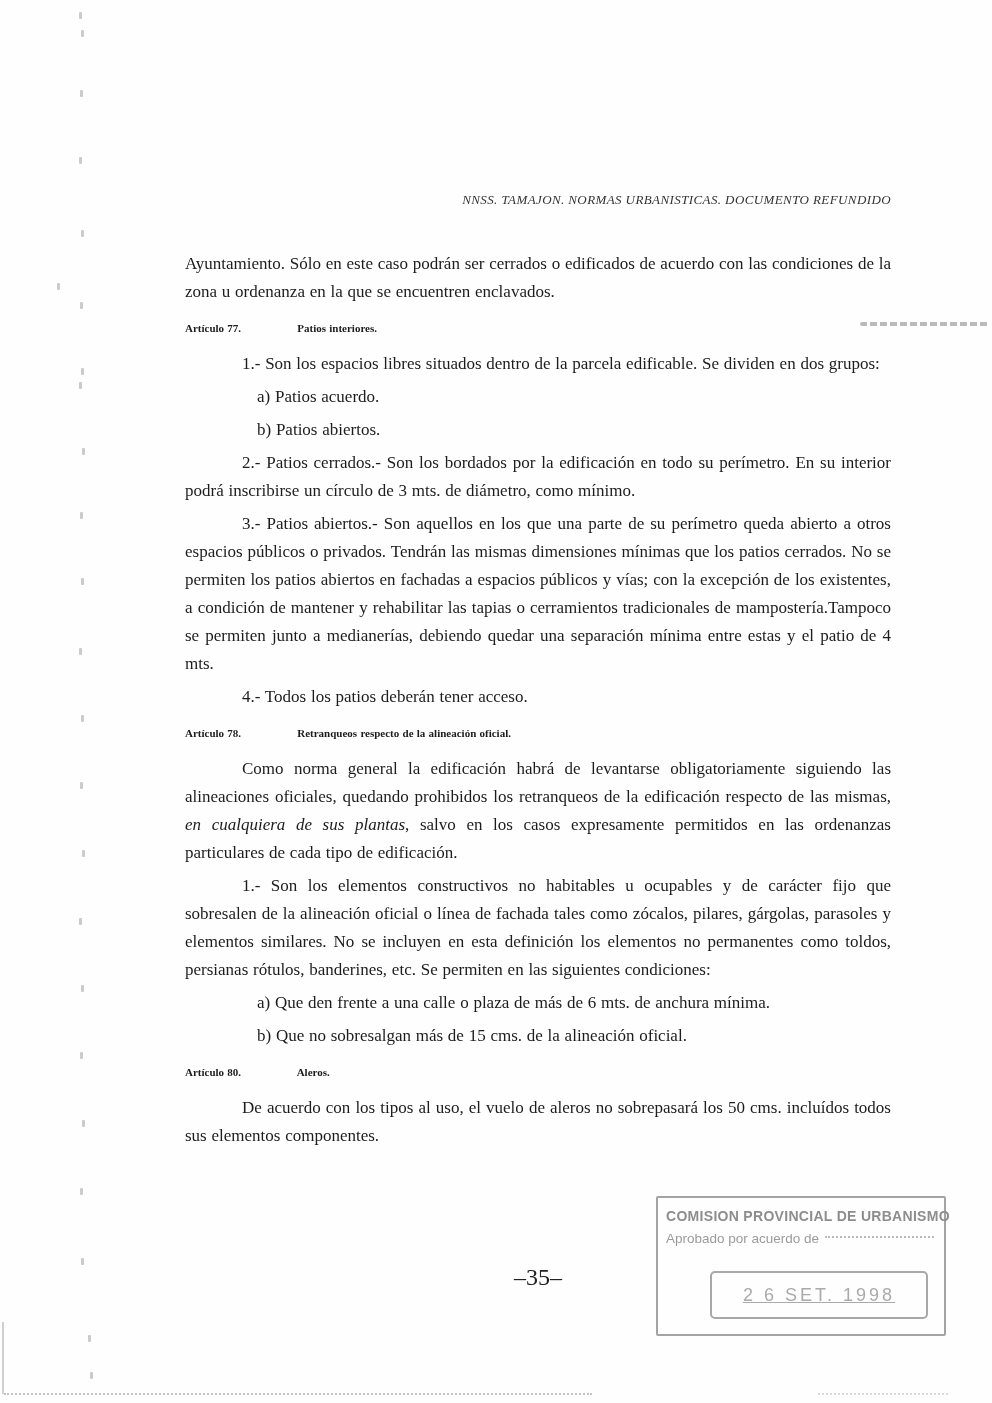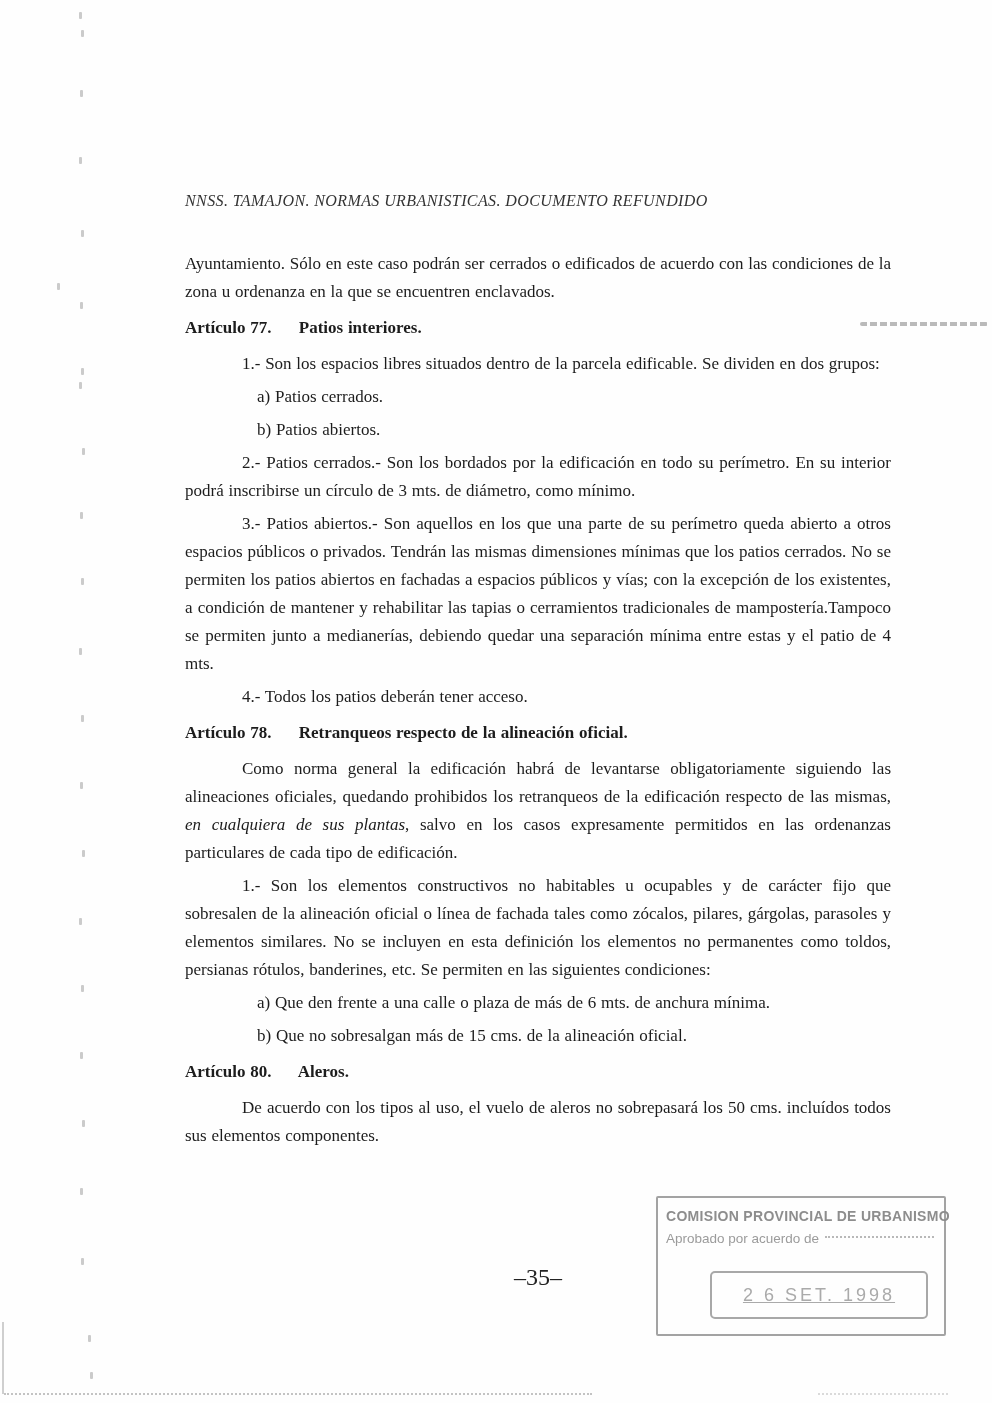--- a/index.html
+++ b/index.html
@@ -3,33 +3,33 @@
 <meta charset="utf-8">
 <style>
   html,body { margin:0; padding:0; background:#ffffff; }
   .page {
     position:relative; width:992px; height:1403px;
     background:#fefefe; overflow:hidden;
     font-family:"Liberation Serif", serif; color:#1c1c1c;
   }
   .running-header {
     position:absolute; top:192px; left:185px; width:706px;
-    text-align:left; font-style:italic; font-size:16px;
+    text-align:right; font-style:italic; font-size:13px;
     letter-spacing:0.4px; color:#333;
   }
   .content {
     position:absolute; top:250px; left:185px; width:706px;
     font-size:17px; line-height:28px; text-align:justify;
     word-spacing:0.5px;
   }
   .content p { margin:0 0 5px 0; }
   p.indent { text-indent:57px; }
   p.sub { margin-left:72px; text-align:left; }
   h2.article {
-    font-size:17px; line-height:28px; font-weight:bold;
+    font-size:11px; line-height:28px; font-weight:bold;
     margin:8px 0 8px 0; text-align:left;
   }
   .art-label { display:inline-block; min-width:97px; margin-right:12px; }
   .italic-seg { font-style:italic; }
   .page-number {
     position:absolute; top:1264px; left:185px; width:706px;
     text-align:center; font-size:24px; color:#222;
   }
   
   .stamp {
@@ -116,21 +116,21 @@
   <main class="content">
 
     <p>Ayuntamiento. Sólo en este caso podrán ser cerrados o edificados de acuerdo con las condiciones de la zona u ordenanza en la que se encuentren enclavados.</p>
 
     <h2 class="article">
       <span class="art-label">Artículo 77.</span>
       <span>Patios interiores.</span>
     </h2>
 
     <p class="indent">1.- Son los espacios libres situados dentro de la parcela edificable. Se dividen en dos grupos:</p>
-    <p class="sub">a) Patios cerrados.</p>
+    <p class="sub">a) Patios acuerdo.</p>
     <p class="sub">b) Patios abiertos.</p>
     <p class="indent">2.- Patios cerrados.- Son los bordados por la edificación en todo su perímetro. En su interior podrá inscribirse un círculo de 3 mts. de diámetro, como mínimo.</p>
     <p class="indent">3.- Patios abiertos.- Son aquellos en los que una parte de su perímetro queda abierto a otros espacios públicos o privados. Tendrán las mismas dimensiones mínimas que los patios cerrados. No se permiten los patios abiertos en fachadas a espacios públicos y vías; con la excepción de los existentes, a condición de mantener y rehabilitar las tapias o cerramientos tradicionales de mampostería.Tampoco se permiten junto a medianerías, debiendo quedar una separación mínima entre estas y el patio de 4 mts.</p>
     <p class="indent">4.- Todos los patios deberán tener acceso.</p>
 
     <h2 class="article">
       <span class="art-label">Artículo 78.</span>
       <span>Retranqueos respecto de la alineación oficial.</span>
     </h2>
 

